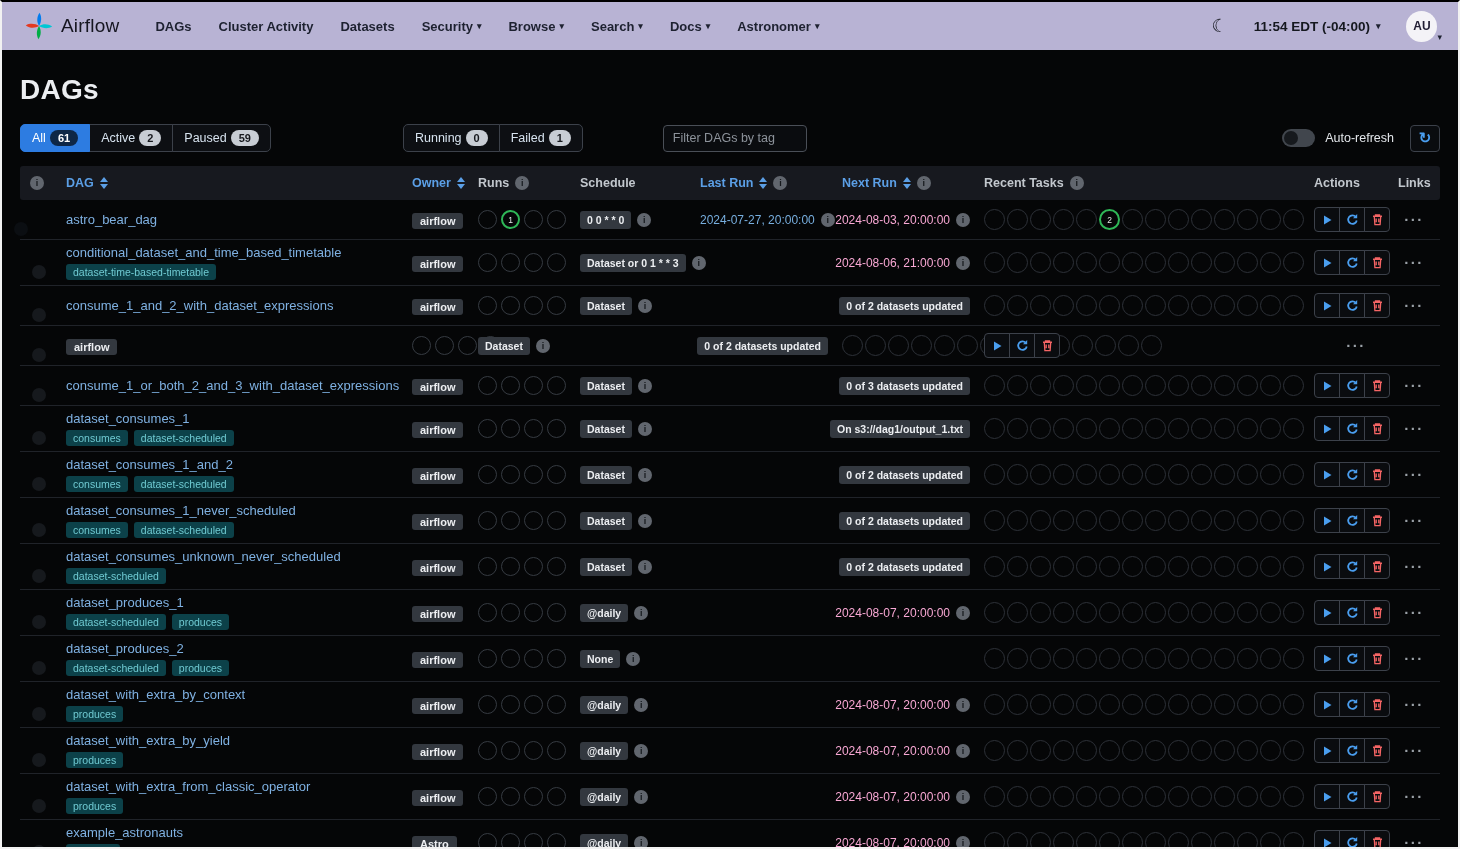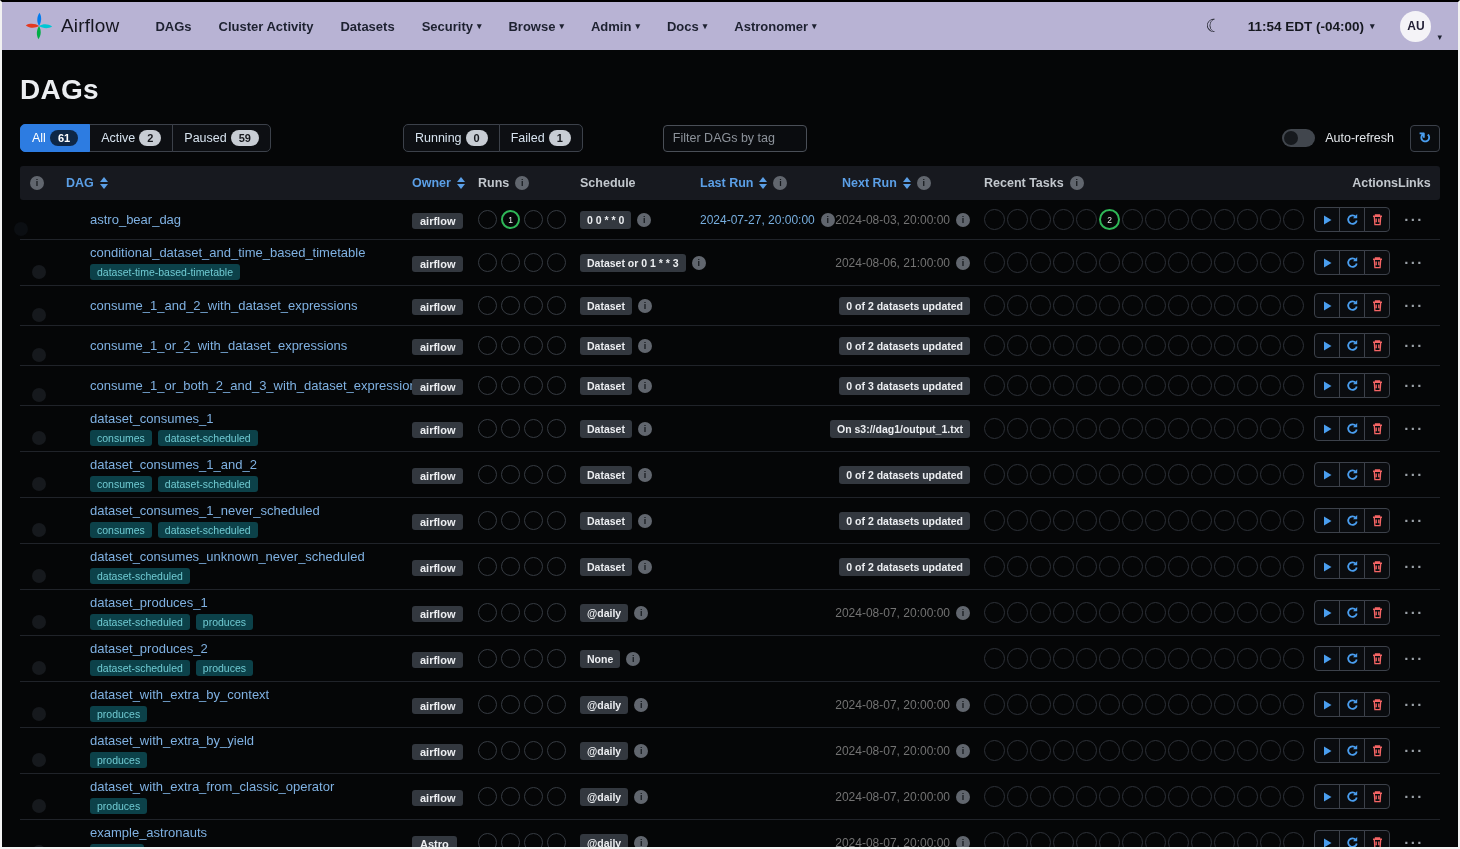--- a/index.html
+++ b/index.html
@@ -19,21 +19,21 @@
     padding:0 16px 0 22px;
   }
   .brand { display:flex; align-items:center; gap:7px; margin-right:36px; }
   .brand-name { font-size:19px; color:#15151f; letter-spacing:.2px; }
   .nav-items { display:flex; align-items:center; gap:27px; list-style:none; }
   .nav-item { font-size:13px; font-weight:700; color:#1d2130; cursor:pointer; display:flex; align-items:center; gap:4px; white-space:nowrap; }
   .caret { font-size:9px; color:#1d2130; line-height:1; }
   .nav-right { margin-left:auto; display:flex; align-items:center; gap:26px; }
   .moon { font-size:18px; color:#15181f; cursor:pointer; line-height:1; }
   .clock { font-size:13.5px; font-weight:700; color:#15181f; display:flex; align-items:center; gap:6px; cursor:pointer; }
-  .avatar-wrap { display:flex; align-items:flex-end; gap:6px; cursor:pointer; }
+  .avatar-wrap { display:flex; align-items:flex-end; cursor:pointer; }
   .avatar { width:31px; height:31px; border-radius:50%; background:#f4f3f7; color:#201d33;
             font-size:12px; font-weight:700; display:flex; align-items:center; justify-content:center; }
 
   
   .main { padding:0 18px; }
   .page-title { color:#eceef1; font-size:28px; font-weight:700; margin:24px 0 18px; letter-spacing:.3px; }
 
   
   .filter-bar { display:flex; align-items:center; margin-bottom:14px; height:28px; }
   .btn-group { display:flex; }
@@ -77,38 +77,38 @@
   .th { font-size:12.5px; font-weight:700; color:#c2c7cd; display:flex; align-items:center; gap:6px; }
   .th.sortable { color:#5b9fe6; cursor:pointer; }
   .sort { display:inline-flex; flex-direction:column; gap:2px; }
   .sort i { width:0; height:0; border-left:4px solid transparent; border-right:4px solid transparent; }
   .sort .up { border-bottom:5px solid #5b9fe6; }
   .sort .down { border-top:5px solid #5b9fe6; }
   .info { width:14px; height:14px; border-radius:50%; background:#61666e; color:#15181c;
           font-size:9px; font-weight:700; font-style:normal; display:inline-flex; align-items:center;
           justify-content:center; flex:0 0 auto; }
   .dag-row { border-bottom:1px solid #202329; min-height:40px; padding-top:5px; padding-bottom:5px; }
-  .dag-cell { display:flex; flex-direction:column; gap:4px;margin-left:24px; }
+  .dag-cell { display:flex; flex-direction:column; gap:4px; }
   .dag-link { color:#7fb1e2; font-size:13px; text-decoration:none; cursor:pointer; width:fit-content; }
   .tagline { display:flex; gap:6px; }
   .tag-pill { background:#0c4149; color:#6fcad2; font-size:10.5px; padding:2px 7px; border-radius:3px; cursor:pointer; }
   .owner-badge { background:#33383f; color:#eceef1; font-size:11px; font-weight:700;
                  padding:2px 8px; border-radius:3px; width:fit-content; cursor:pointer; }
   .circle-strip { display:flex; gap:4px; }
   .circle { width:19px; height:19px; border-radius:50%; border:1.5px solid #363b42;
             display:flex; align-items:center; justify-content:center;
             font-size:8.5px; color:#e6e8ea; cursor:pointer; flex:0 0 auto; }
   .recent-strip { display:flex; gap:2px; }
   .recent-strip .circle { width:21px; height:21px; border-color:#2d3138; }
   .circle.green { border:2px solid #2fb757; }
   .sched-cell, .lastrun-cell { display:flex; align-items:center; gap:6px; }
   .nextrun-cell { display:flex; align-items:center; justify-content:flex-end; gap:6px; padding-right:14px; }
   .gray-badge { background:#33383f; color:#eceef1; font-size:10.5px; font-weight:700;
                 padding:3px 7px; border-radius:3px; white-space:nowrap; }
-  .run-date { color:#737373; font-size:12px; white-space:nowrap; }
+  .run-date { color:#f9a8d4; font-size:12px; white-space:nowrap; }
   .run-date.link { color:#77aede; cursor:pointer; }
   .actions-cell { display:flex; }
   .abtn { width:26px; height:25px; background:#0a0c0f; border:1px solid #3c414a; margin-left:-1px;
           display:flex; align-items:center; justify-content:center; cursor:pointer; }
   .abtn:first-child { border-radius:4px 0 0 4px; margin-left:0; }
   .abtn:last-child { border-radius:0 4px 4px 0; }
   .links-cell { display:flex; justify-content:center; }
   .dots { color:#9aa0a6; font-size:15px; font-weight:700; letter-spacing:1.5px; cursor:pointer; line-height:1; }
 </style>
 </head>
@@ -136,21 +136,21 @@
       </li>
       <li class="nav-item">
         <span>Security</span>
         <span class="caret">▾</span>
       </li>
       <li class="nav-item">
         <span>Browse</span>
         <span class="caret">▾</span>
       </li>
       <li class="nav-item">
-        <span>Admin</span>
+        <span>Search</span>
         <span class="caret">▾</span>
       </li>
       <li class="nav-item">
         <span>Docs</span>
         <span class="caret">▾</span>
       </li>
       <li class="nav-item">
         <span>Astronomer</span>
         <span class="caret">▾</span>
       </li>
@@ -247,21 +247,21 @@
           <span class="sort">
             <i class="up"></i>
             <i class="down"></i>
           </span>
           <i class="info">i</i>
       </div>
       <div class="th">
         <span>Recent Tasks</span>
           <i class="info">i</i>
       </div>
-      <div class="th" style="justify-content:flex-end">
+      <div class="th" style="justify-content:flex-start">
           <span>Actions</span>
         </div>
       <div class="th" style="justify-content:center">
           <span>Links</span>
         </div>
     </div>
     <div id="dag-rows">
         <div class="trow dag-row">
           <div><span class="toggle on"><span class="knob"></span></span></div>
           <div class="dag-cell">
@@ -451,23 +451,20 @@
                 <path d="M2.5 4h11M5.5 4V2.2h5V4M4 4l.8 10.3h6.4L12 4M6.4 6.8v4.6M9.6 6.8v4.6"></path>
               </svg>
             </button>
           </div>
           <div class="links-cell">
             <span class="dots">···</span>
           </div>
         </div>
         <div class="trow dag-row">
           <div><span class="toggle"><span class="knob"></span></span></div>
-          <div class="dag-cell">
-            <a class="dag-link">consume_1_or_2_with_dataset_expressions</a>
-          </div>
           <div><span class="owner-badge">airflow</span></div>
           <div>
             <span class="circle-strip">
               <span class="circle"></span>
               <span class="circle"></span>
               <span class="circle"></span>
               <span class="circle"></span>
             </span>
           </div>
           <div class="sched-cell">

